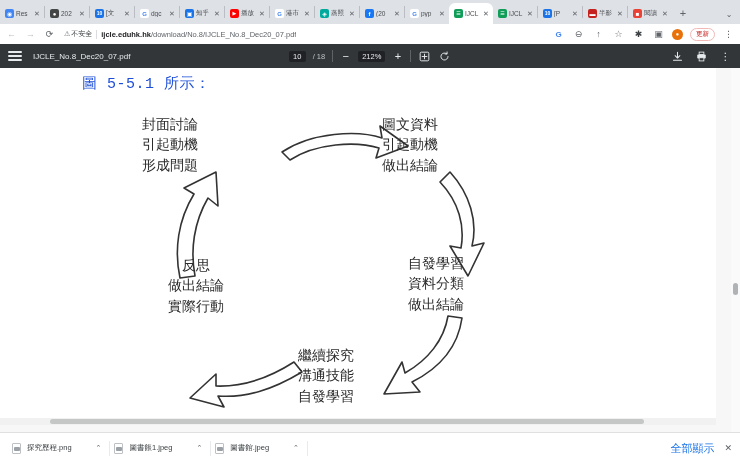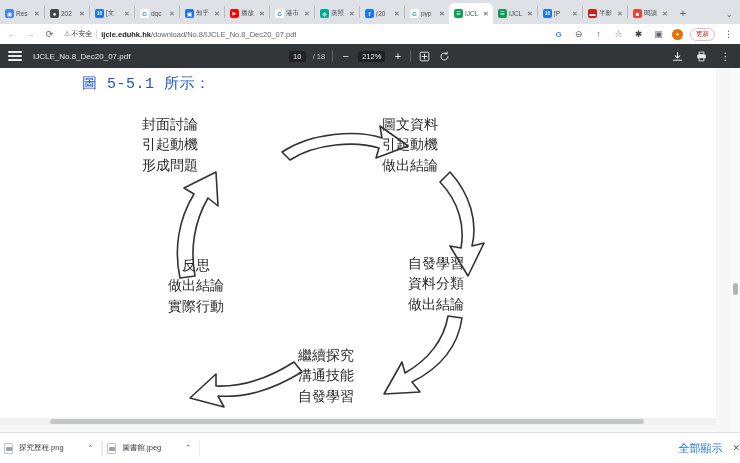--- a/index.html
+++ b/index.html
@@ -159,21 +159,21 @@
     background:#b0b3b6; border-radius:3px;
   }
   .page-right-gap {
     position:absolute; top:68px; left:716px; width:15px; height:364px; background:#f7f7f7;
   }
 
   
   .shelf {
     position:absolute; left:0; bottom:0; width:740px; height:31px;
     background:#ffffff; border-top:1px solid #e0e0e0;
-    display:flex; align-items:center; padding:0 0; gap:0;
+    display:flex; align-items:center; padding:0 8px; gap:0;
   }
   .dl-item {
     display:flex; align-items:center; gap:6px;
     height:22px; padding:0 8px 0 4px;
     flex:0 0 auto;
   }
   .dl-ico {
     width:9px;height:11px; background:#fff; border:1px solid #bdc1c6; border-radius:1px;
     position:relative; flex:0 0 9px;
   }
@@ -421,20 +421,25 @@
     <div class="vscroll-thumb"></div>
   </div>
 
   <div class="shelf">
     <div class="dl-item">
       <span class="dl-ico"></span>
       <span class="dl-name">探究歷程.png</span>
       <span class="dl-caret">⌃</span>
     </div>
     <div class="dl-sep"></div>
+    <div class="dl-item">
+      <span class="dl-ico"></span>
+      <span class="dl-name">圖書餦1.jpeg</span>
+      <span class="dl-caret">⌃</span>
+    </div>
     <div class="dl-sep"></div>
     <div class="dl-item">
       <span class="dl-ico"></span>
       <span class="dl-name">圖書館.jpeg</span>
       <span class="dl-caret">⌃</span>
     </div>
     <div class="dl-sep"></div>
     <div class="shelf-right">
       <span class="showall">全部顯示</span>
       <span class="shelf-close">✕</span>

